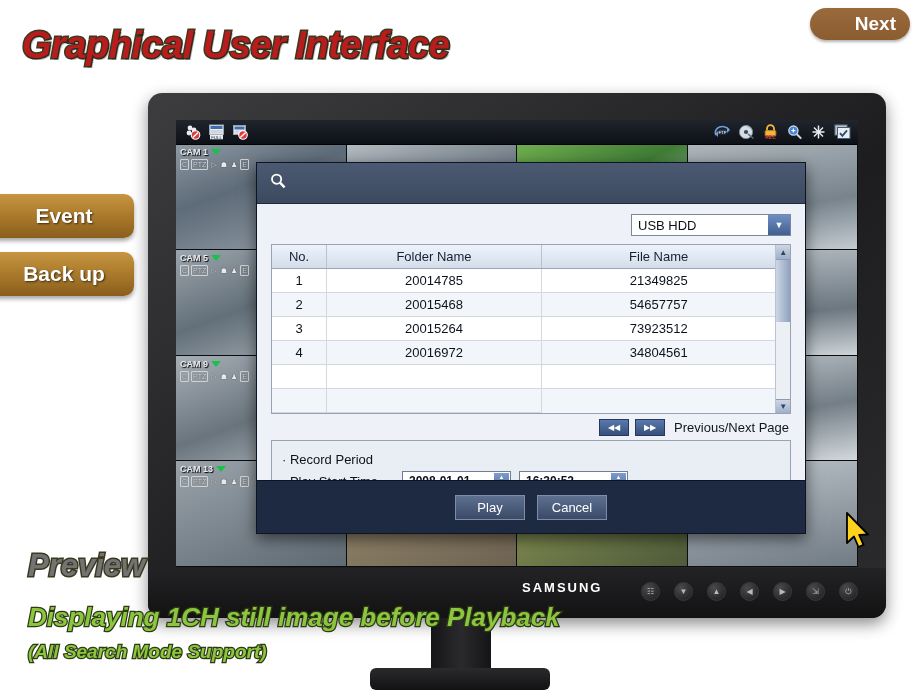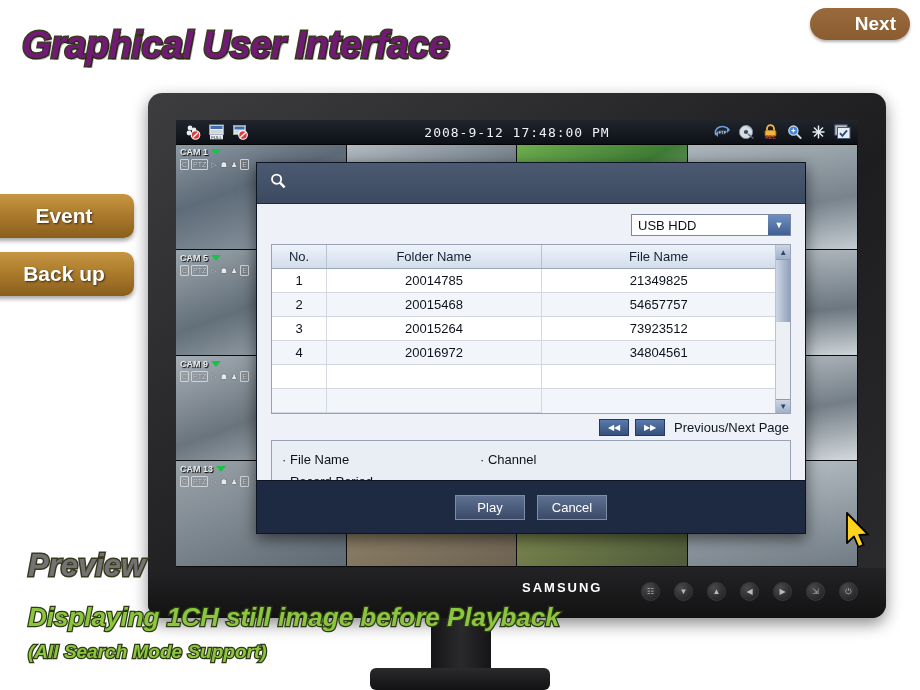--- a/index.html
+++ b/index.html
@@ -5,21 +5,21 @@
   html,body{margin:0;padding:0;}
   body{
     width:920px;height:690px;position:relative;overflow:hidden;
     background:#ffffff;
     font-family:"Liberation Sans", sans-serif;
   }
   
   #slide-title{
     position:absolute; left:22px; top:24px;
     font-size:38px; font-weight:bold; font-style:italic;
-    color:#701a75;
+    color:#b91c1c;
     letter-spacing:-0.5px;
     -webkit-text-stroke:3px #3b3a21;
     paint-order:stroke fill;
     text-shadow:2px 2px 0 rgba(0,0,0,.25);
     white-space:nowrap;
   }
   
   #next-btn{
     position:absolute; right:10px; top:8px;
     width:100px;height:32px;
@@ -392,21 +392,20 @@
           <svg width="17" height="16" viewBox="0 0 17 16">
               <rect x="1.5" y="1.5" width="12" height="9" fill="#e9eef4" stroke="#9aa4b0"></rect>
               <rect x="2.5" y="2.5" width="10" height="3" fill="#3f6fae"></rect>
               <rect x="2.5" y="6.5" width="10" height="3" fill="#cfd6de"></rect>
               <circle cx="11" cy="11" r="4.3" fill="#e03b3b" stroke="#fff" stroke-width="1.1"></circle>
               <line x1="8.3" y1="13.6" x2="13.7" y2="8.4" stroke="#fff" stroke-width="1.4"></line>
             </svg>
         </span>
       </div>
 
-      <div id="osd-clock">2008-9-12 17:48:00 PM</div>
 
       <div id="osd-right-icons">
         <span class="osd-ic">
           <svg width="17" height="16" viewBox="0 0 17 16">
               <path d="M2 11 A6 5 0 0 1 15 6" stroke="#6d9fd6" stroke-width="1.6" fill="none"></path>
               <path d="M13 3 l3 3 -3 3z" fill="#6d9fd6"></path>
               <path d="M4 13 l-3 -3 3 -3z" fill="#6d9fd6"></path>
               <rect x="4.5" y="5.5" width="8" height="5" rx="1" fill="#2a3b57"></rect>
               <text x="8.5" y="9.6" font-size="4.2" text-anchor="middle" fill="#fff" font-family="'Liberation Sans',sans-serif">FTP</text>
             </svg>
@@ -524,26 +523,20 @@
         </div>
 
         <div id="pager">
           <div class="pg-btn">◀◀</div>
           <div class="pg-btn">▶▶</div>
           <span class="lbl">Previous/Next Page</span>
         </div>
 
         <div id="infobox">
           <div class="inf-row">
-            <span class="inf-label">· File Name</span>
-            <span></span>
-            <span class="inf-right">· Channel</span>
-            <span></span>
-          </div>
-          <div class="inf-row">
             <span class="inf-label">· Record Period</span>
             <span></span>
           </div>
           <div class="inf-row">
             <span class="inf-label">· Play Start Time</span>
             <span class="spin">
               <span class="val">2008-01-01</span>
               <span class="arrows">
                   <span>▲</span>
                   <span>▼</span>

